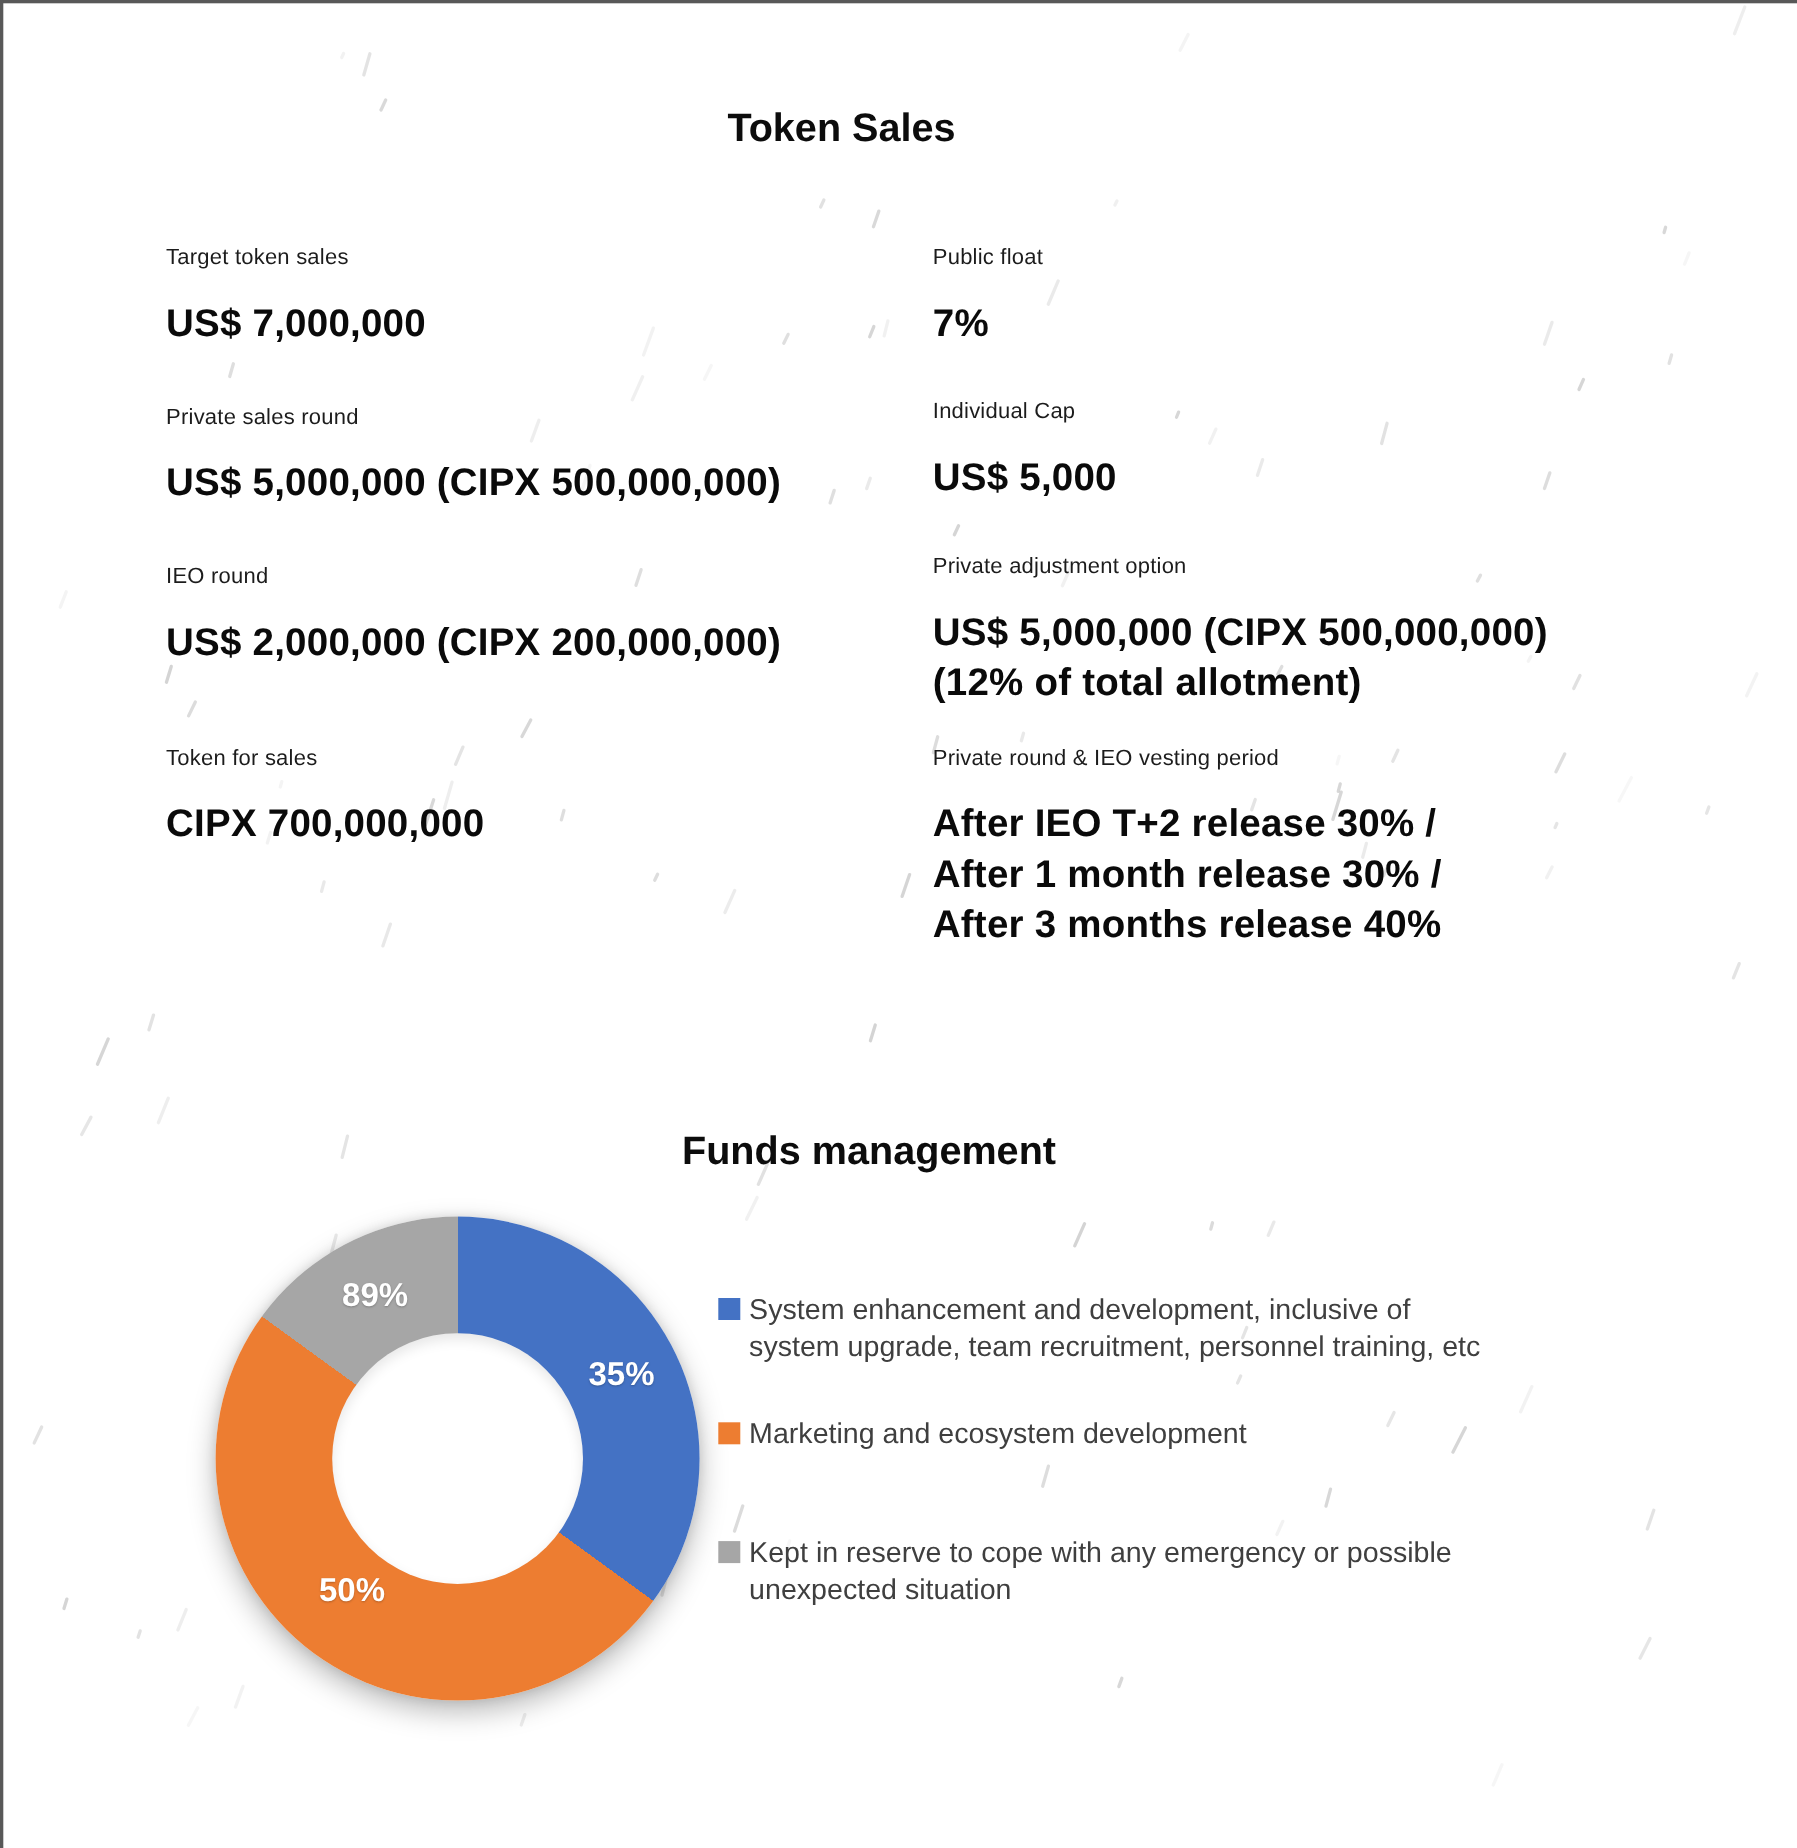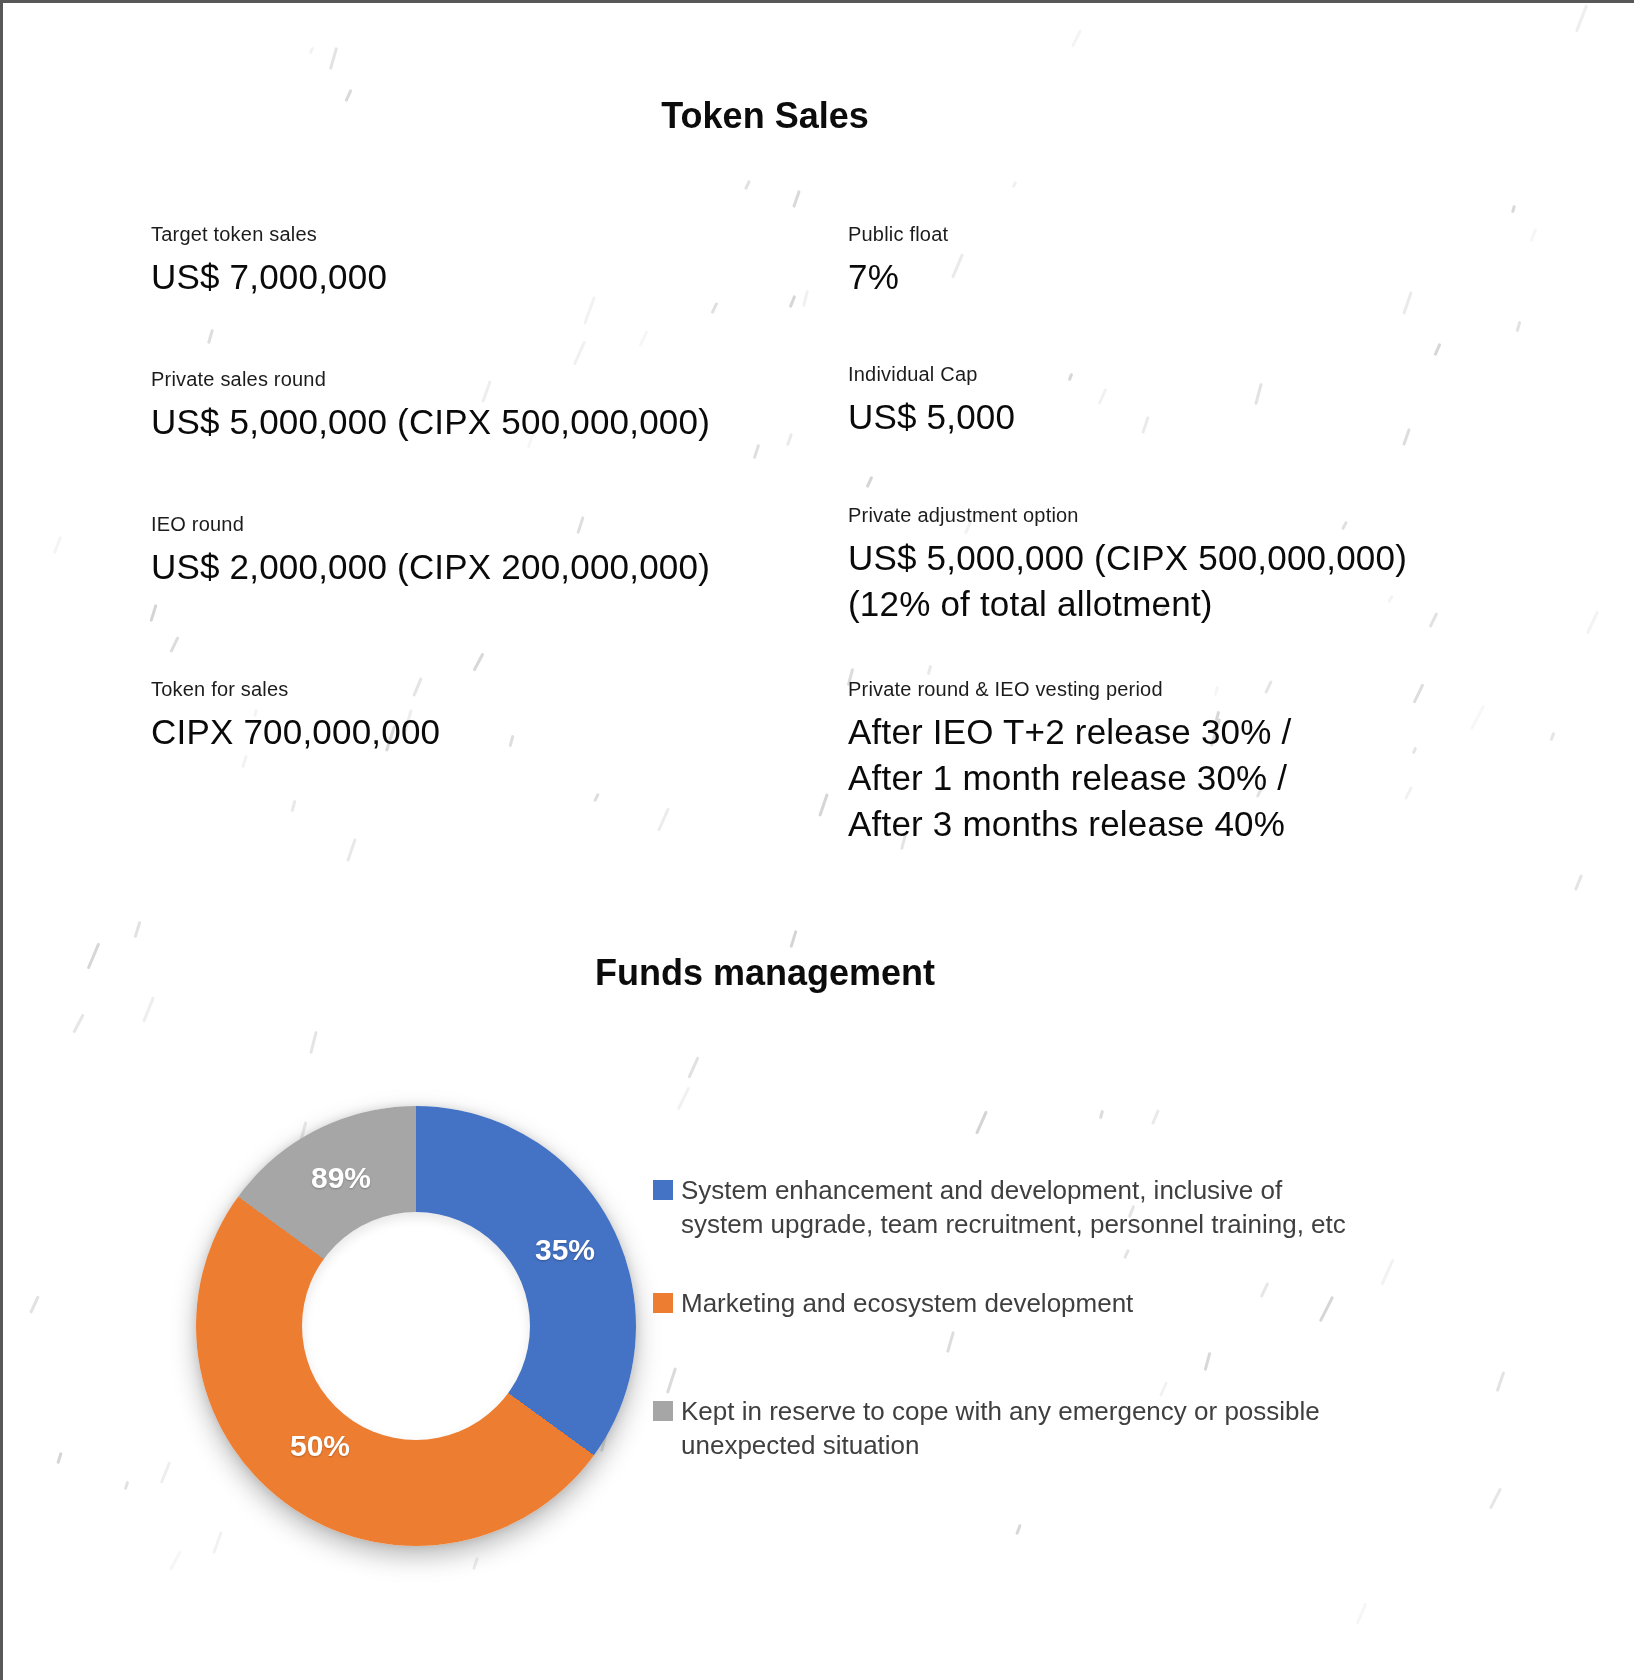--- a/index.html
+++ b/index.html
@@ -30,33 +30,33 @@
     position: absolute;
     left: 0; width: 1524px;
     text-align: center;
     font-size: 36px;
     font-weight: bold;
     color: #0c0c0c;
     margin: 0;
     line-height: 46px;
   }
   #title-token-sales { top: 90px; }
-  #title-funds { top: 947px; }
+  #title-funds { top: 1020px; padding-left: 25px; }
 
   .stat { position: absolute; }
   .stat-label {
     font-size: 20px;
     line-height: 26px;
     color: #1c1c1c;
     letter-spacing: 0.2px;
   }
   .stat-value {
-    margin-top: 7px;
+    margin-top: 24px;
     font-size: 35px;
-    font-weight: normal;
+    font-weight: bold;
     line-height: 46px;
     color: #0a0a0a;
     white-space: pre-line;
     letter-spacing: 0.2px;
   }
 
   
   #donut {
     position: absolute;
     left: 193px; top: 1103px;

